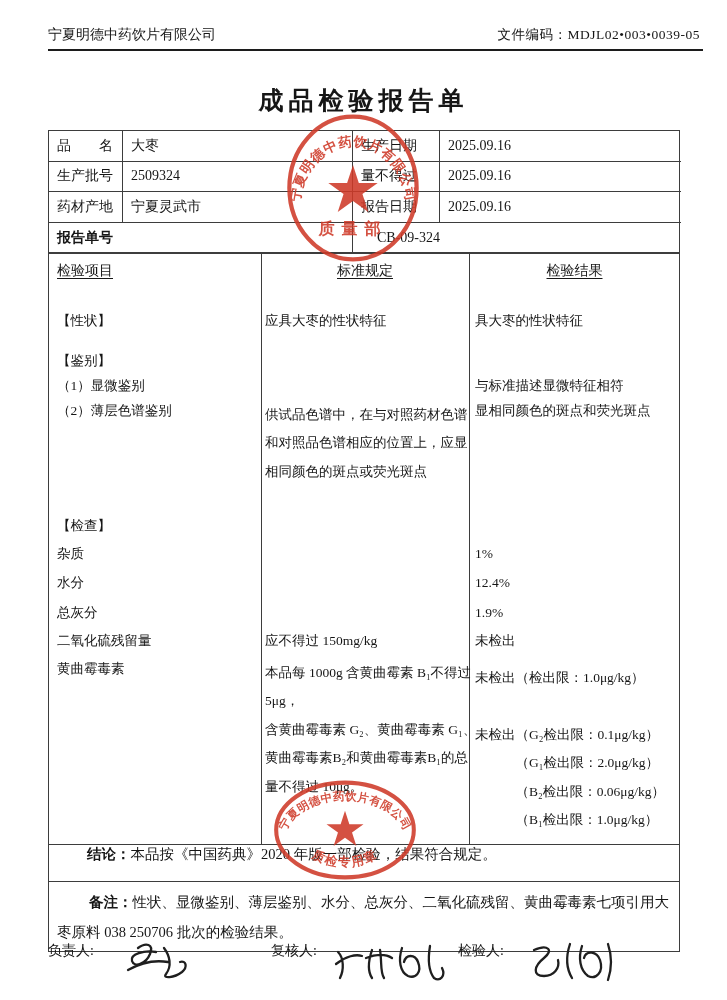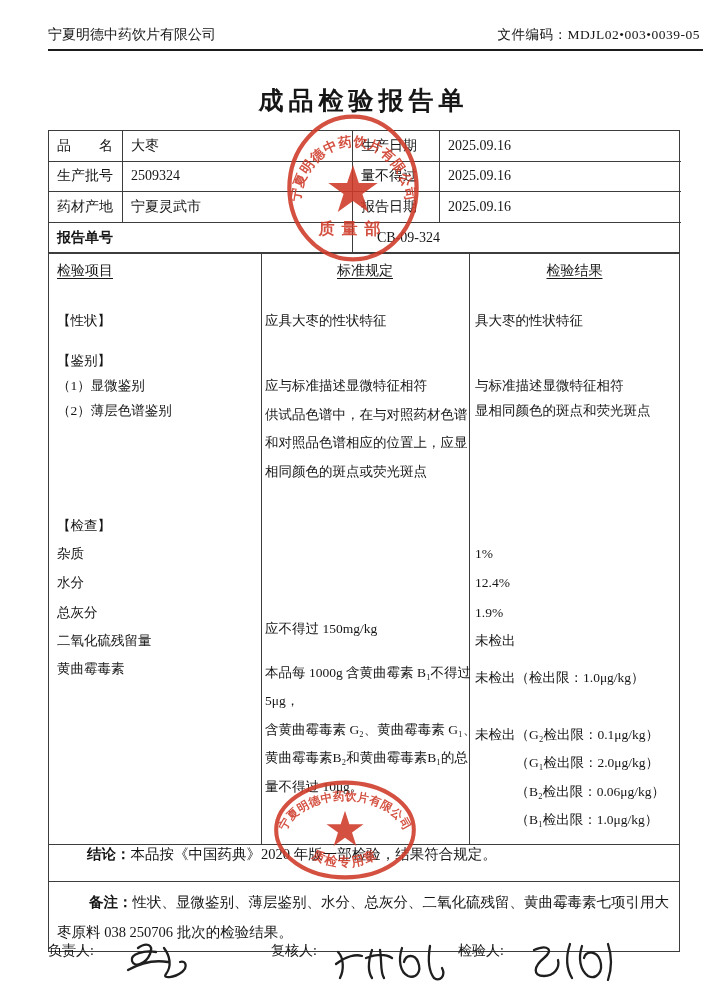--- a/index.html
+++ b/index.html
@@ -102,25 +102,24 @@
     <div class="ln c1" style="top:123px">（1）显微鉴别</div>
     <div class="ln c1" style="top:148px">（2）薄层色谱鉴别</div>
     <div class="ln c1" style="top:263px">【检查】</div>
     <div class="ln c1" style="top:291px">杂质</div>
     <div class="ln c1" style="top:320px">水分</div>
     <div class="ln c1" style="top:350px">总灰分</div>
     <div class="ln c1" style="top:378px">二氧化硫残留量</div>
     <div class="ln c1" style="top:406px">黄曲霉毒素</div>
 
     <div class="ln c2" style="top:58px">应具大枣的性状特征</div>
-    <div class="ln c2" style="top:123px">应与标准描述显微特征相符</div>
     <div class="ln c2 pre" style="top:155px">供试品色谱中，在与对照药材色谱
 和对照品色谱相应的位置上，应显
 相同颜色的斑点或荧光斑点</div>
-    <div class="ln c2" style="top:366px">应不得过 150mg/kg</div>
+    <div class="ln c2" style="top:378px">应不得过 150mg/kg</div>
     <div class="ln c2 pre" style="top:413px">本品每 1000g 含黄曲霉素 B₁不得过
 5μg，
 含黄曲霉毒素 G₂、黄曲霉毒素 G₁、
 黄曲霉毒素B₂和黄曲霉毒素B₁的总
 量不得过 10μg。</div>
 
     <div class="ln c3" style="top:58px">具大枣的性状特征</div>
     <div class="ln c3" style="top:123px">与标准描述显微特征相符</div>
     <div class="ln c3" style="top:148px">显相同颜色的斑点和荧光斑点</div>
     <div class="ln c3" style="top:291px">1%</div>

